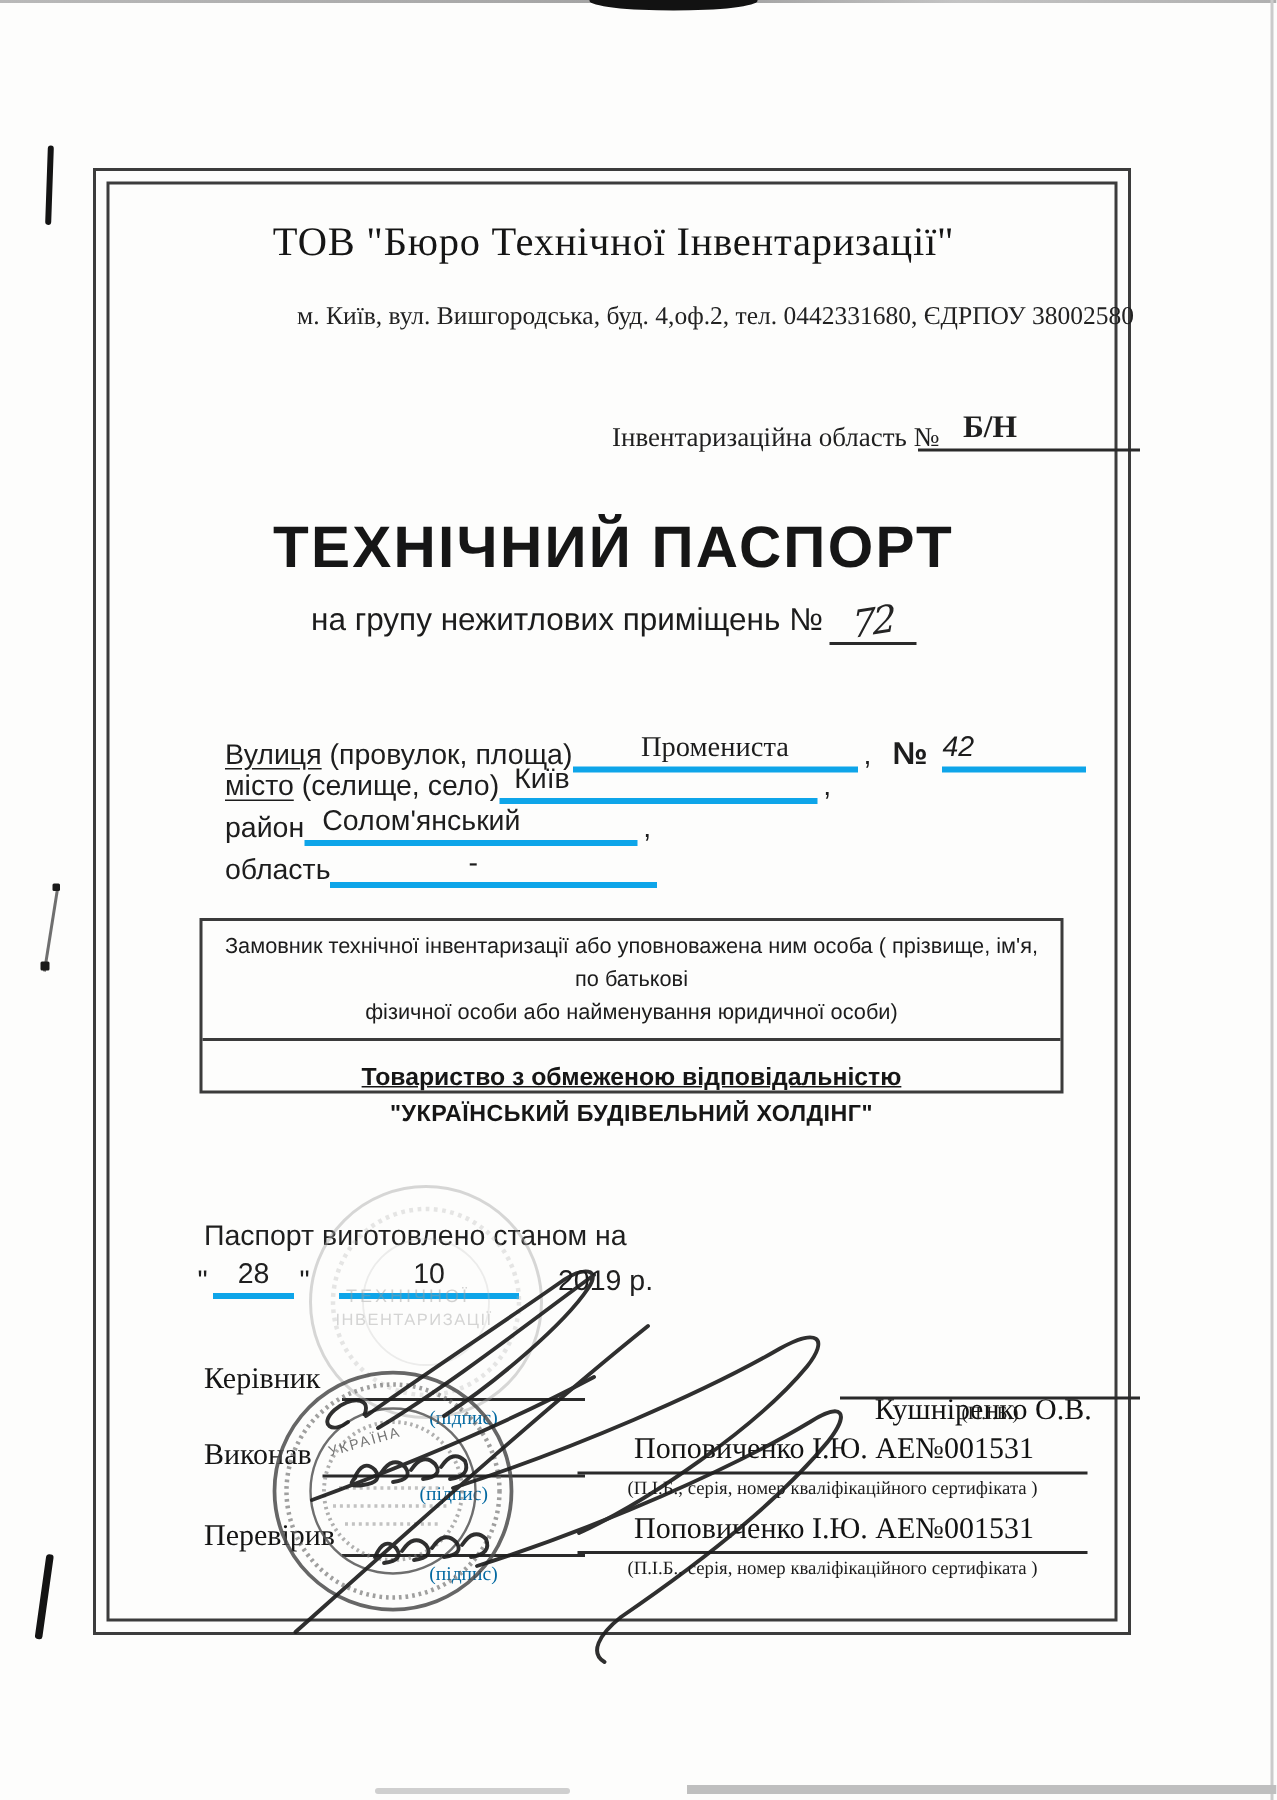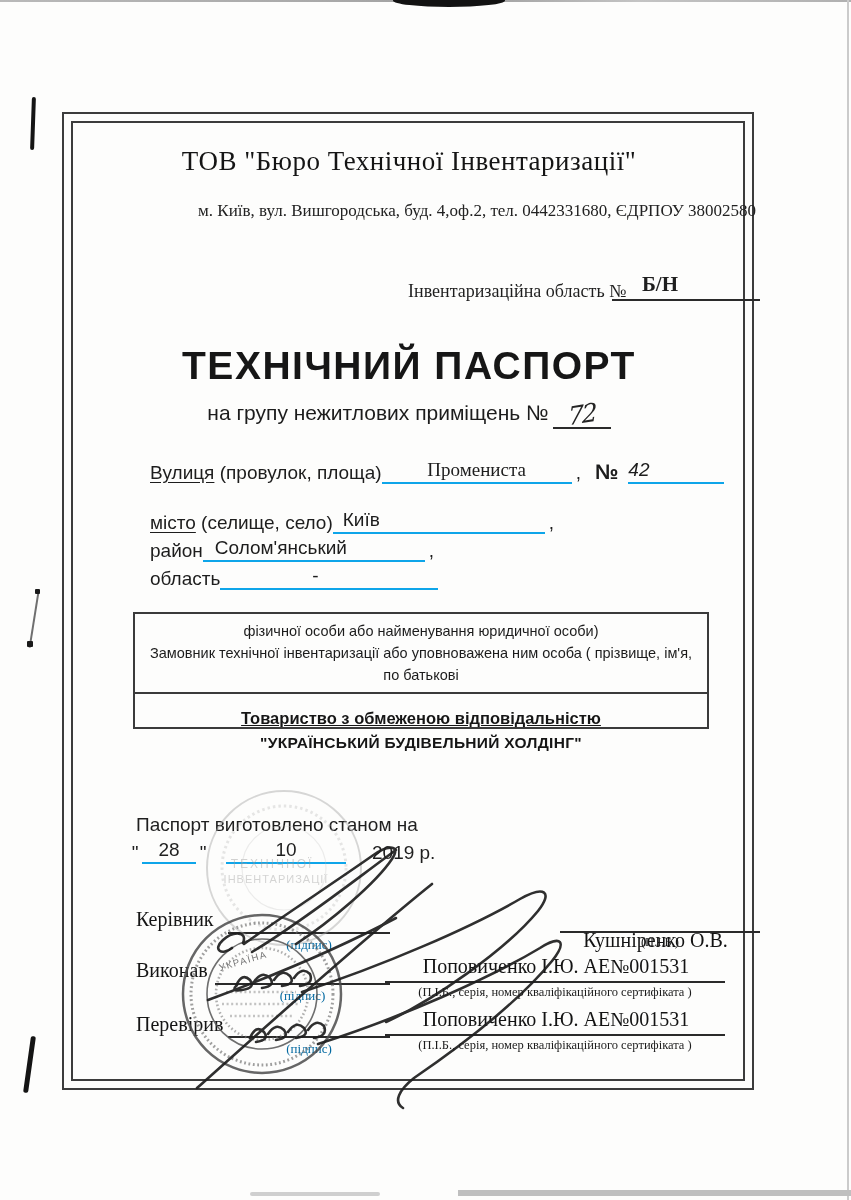--- a/index.html
+++ b/index.html
@@ -27,26 +27,26 @@
   .org-address{left:62px;top:201px;width:694px;text-align:right;font-family:"Liberation Serif",serif;font-size:17px;color:#222;}
   .inv-label{left:408px;top:281px;font-family:"Liberation Serif",serif;font-size:18px;}
   .inv-value{left:612px;top:272px;width:96px;text-align:center;font-family:"Liberation Serif",serif;font-size:21px;font-weight:600;border-bottom:2px solid #2a2a2a;padding-bottom:2px;box-sizing:border-box;}
   .inv-blank{left:708px;top:272px;width:52px;height:29px;border-bottom:2px solid #2a2a2a;box-sizing:border-box;}
   .doc-title{left:62px;top:344px;width:694px;text-align:center;font-size:39px;font-weight:bold;letter-spacing:1.5px;color:#161616;}
   .subtitle-row{left:62px;top:400px;width:694px;display:flex;justify-content:center;align-items:flex-end;}
   .subtitle-label{font-size:21px;color:#1c1c1c;}
   .subtitle-value-wrap{width:58px;text-align:center;border-bottom:2px solid #2a2a2a;margin-left:4px;transform:translateY(4px);}
   .handwritten{font-family:"DejaVu Serif",serif;font-style:italic;font-size:25px;letter-spacing:-2px;color:#242424;display:inline-block;transform:rotate(-9deg) skewX(-8deg);line-height:.9;}
   .field-line{display:flex;align-items:flex-end;font-size:19px;color:#1d1d1d;}
-  .street-line{left:150px;top:459px;}
+  .street-line{left:150px;top:488px;}
   .city-line{left:150px;top:509px;}
   .district-line{left:150px;top:537px;}
   .region-line{left:150px;top:565px;}
   .u-first{text-decoration:underline;text-underline-offset:3px;}
-  .fill{border-bottom:2px solid #0ea5e9;box-sizing:border-box;padding-bottom:1px;}
+  .fill{border-bottom:4px solid #0ea5e9;box-sizing:border-box;padding-bottom:1px;}
   .v-street{width:190px;text-align:center;font-family:"Liberation Serif",serif;}
   .no-sign{font-weight:bold;font-size:21px;margin-left:14px;}
   .v-num{width:96px;margin-left:10px;font-style:italic;}
   .v-city{width:212px;padding-left:10px;}
   .v-district{width:222px;padding-left:12px;}
   .v-region{width:218px;padding-left:92px;}
   .comma{margin-left:4px;}
   
   .customer-box{left:133px;top:612px;width:576px;height:117px;border:2px solid #3b3b3b;box-sizing:border-box;background:transparent;}
   .cb-top{border-bottom:2px solid #3b3b3b;padding:7px 14px 6px;text-align:center;font-size:14.5px;line-height:1.5;color:#1c1c1c;}
@@ -134,22 +134,22 @@
   <span class="fill v-district">Солом'янський</span>
   <span class="comma">,</span>
 </div>
 <div class="abs field-line region-line">
   <span>область</span>
   <span class="fill v-region">-</span>
 </div>
 
 <div class="abs customer-box">
   <div class="cb-top">
+    <div>Замовник технічної інвентаризації або уповноважена ним особа ( прізвище, ім'я, по батькові</div>
     <div>фізичної особи або найменування юридичної особи)</div>
-    <div>Замовник технічної інвентаризації або уповноважена ним особа ( прізвище, ім'я, по батькові</div>
   </div>
   <div class="cb-bottom">
     <div class="cb-line1">Товариство з обмеженою відповідальністю</div>
     <div class="cb-line2">"УКРАЇНСЬКИЙ БУДІВЕЛЬНИЙ ХОЛДІНГ"</div>
   </div>
 </div>
 
 <div class="abs issued-label">Паспорт виготовлено станом на</div>
 <div class="abs date-row">
   <span class="q">"</span>

